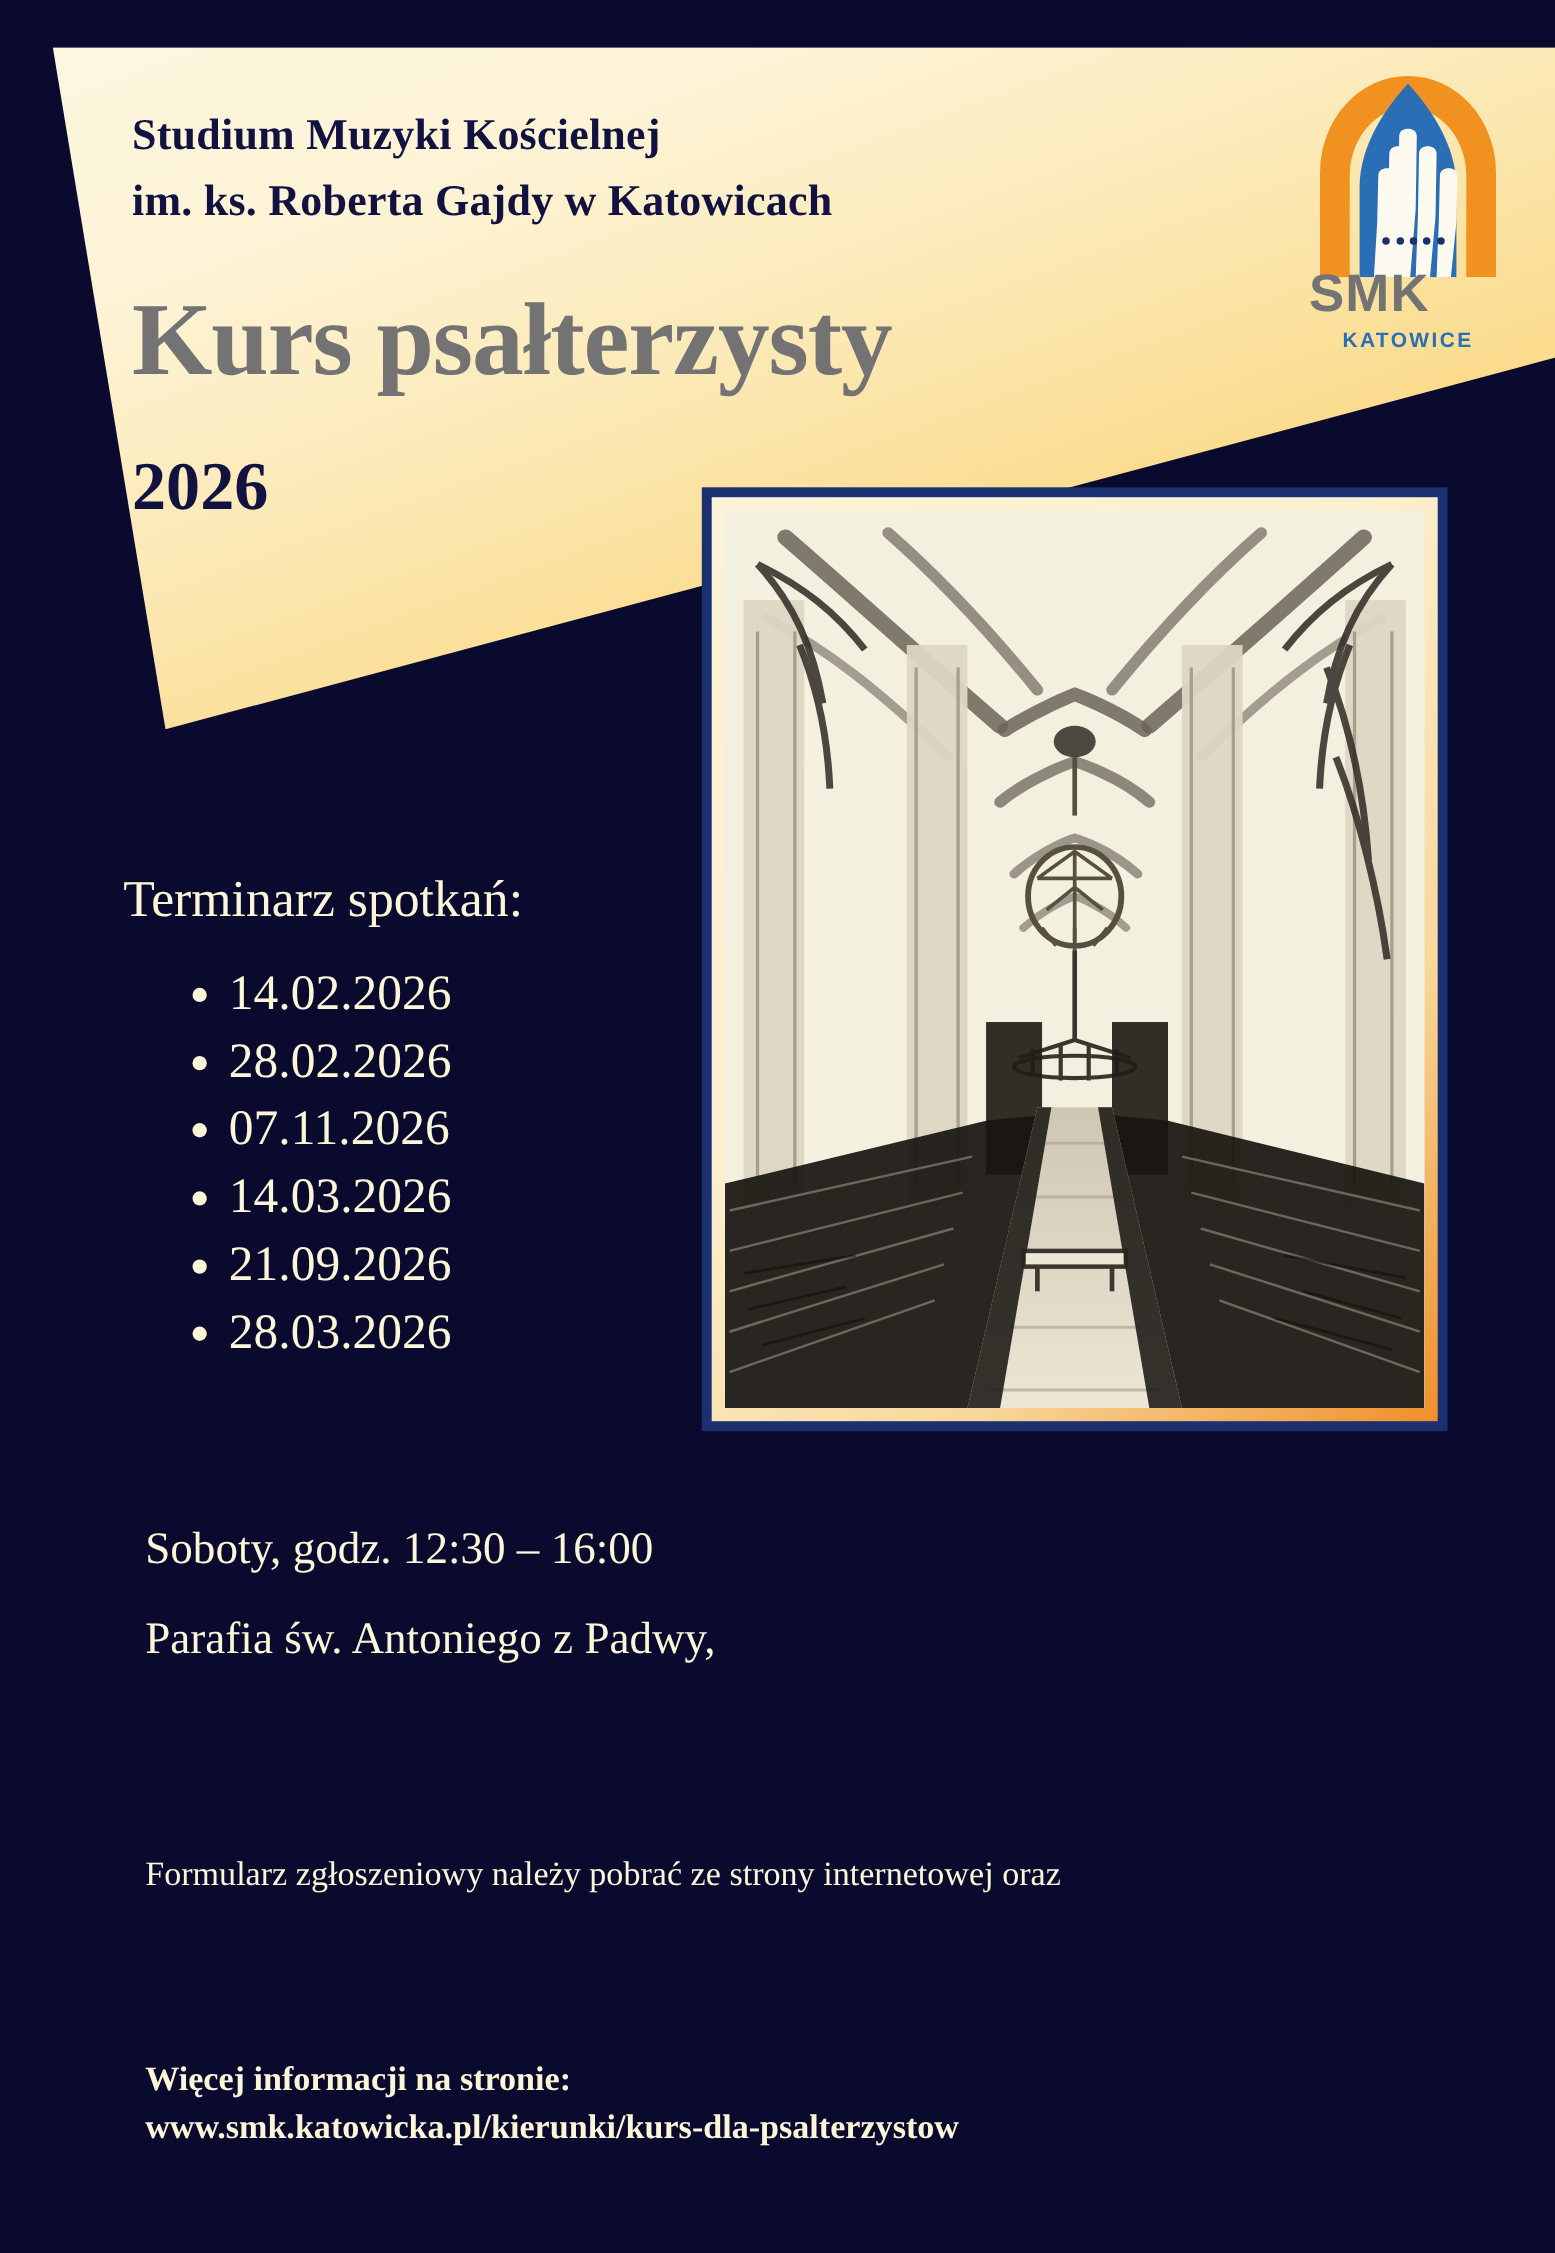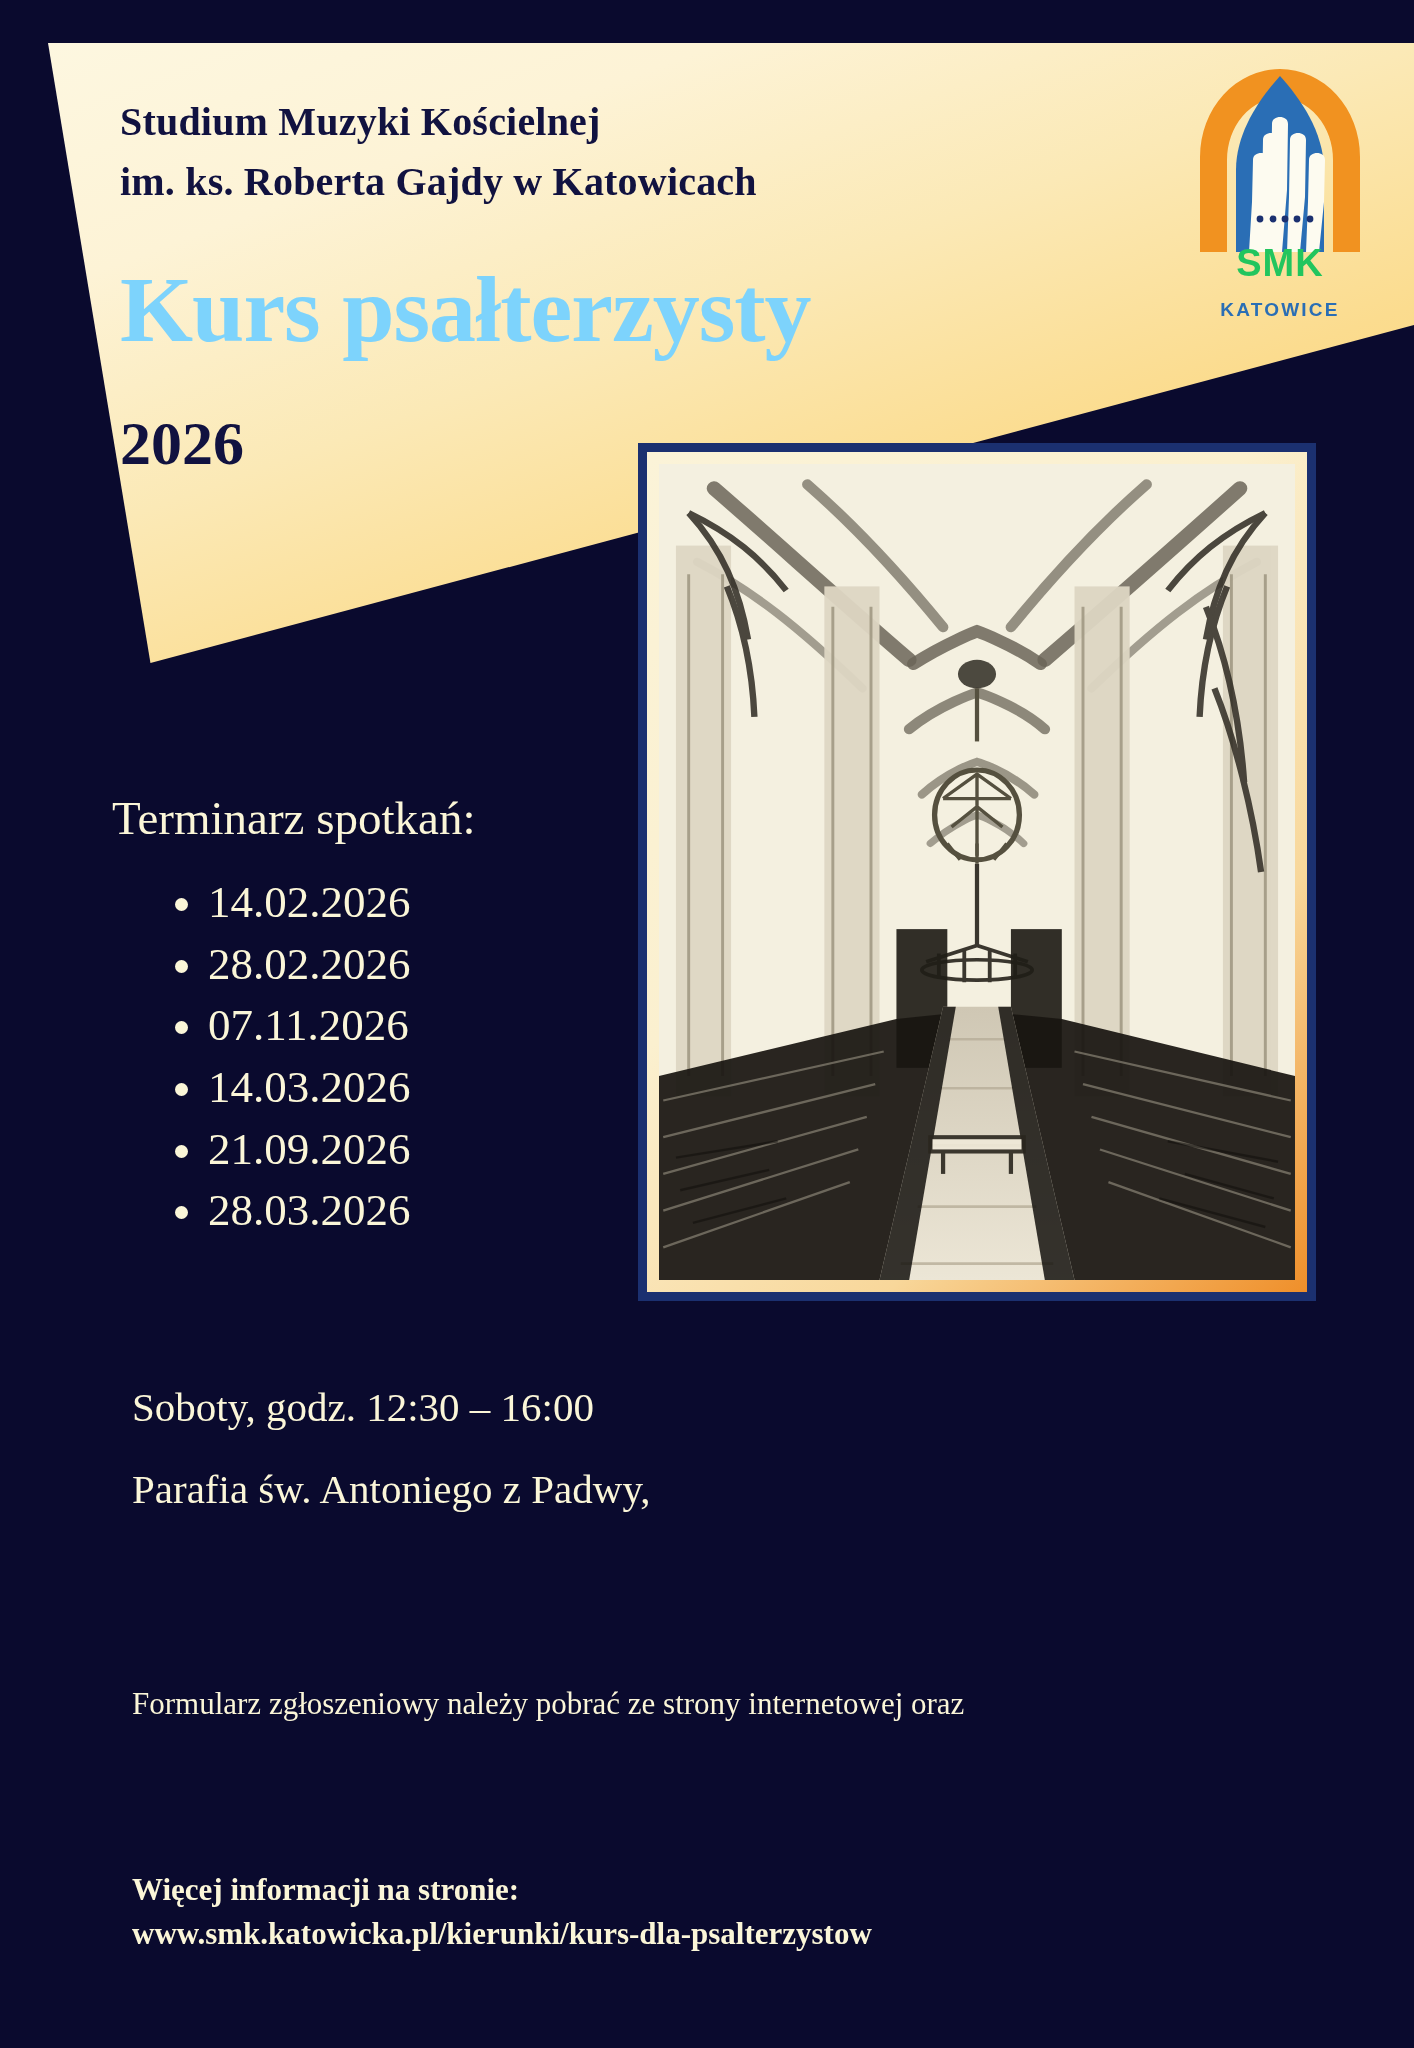--- a/index.html
+++ b/index.html
@@ -44,21 +44,21 @@
     letter-spacing: 0.2px;
     white-space: nowrap;
   }
   .org-line-1 { top: 98px; }
   .org-line-2 { top: 158px; }
 
   .main-title {
     position: absolute;
     left: 120px;
     top: 262px;
-    color: #7dd3fc;
+    color: #737373;
     font-size: 94px;
     font-weight: bold;
     letter-spacing: -1px;
     line-height: 1.0;
     white-space: nowrap;
   }
   .main-year {
     position: absolute;
     left: 120px;
     top: 412px;
@@ -74,25 +74,24 @@
     left: 1190px;
     top: 62px;
     width: 180px;
     height: 240px;
   }
   .logo svg { display:block; width: 180px; height: 190px; }
   .logo-smk {
     position: absolute;
     left: 0; top: 182px;
     width: 180px;
-    text-align: center;
-    color: #22c55e;
+    color: #737373;
     font-family: "Liberation Sans", sans-serif;
     font-weight: bold;
-    font-size: 38px;
+    font-size: 48px;
     letter-spacing: 1px;
     line-height: 1;
   }
   .logo-kat {
     position: absolute;
     left: 0; top: 238px;
     width: 180px;
     text-align: center;
     color: #2a6eb5;
     font-family: "Liberation Sans", sans-serif;

